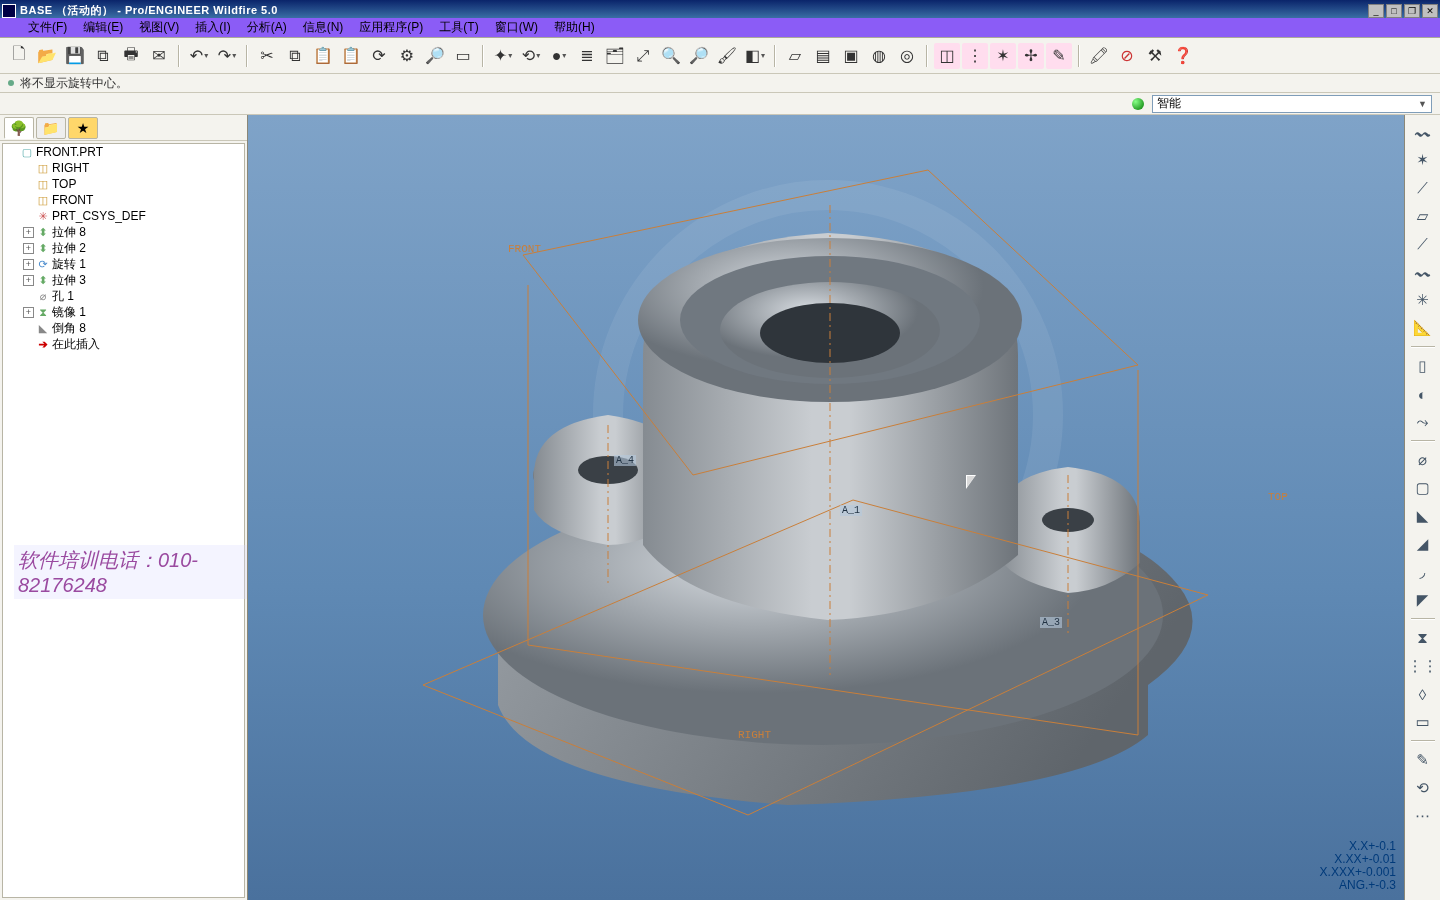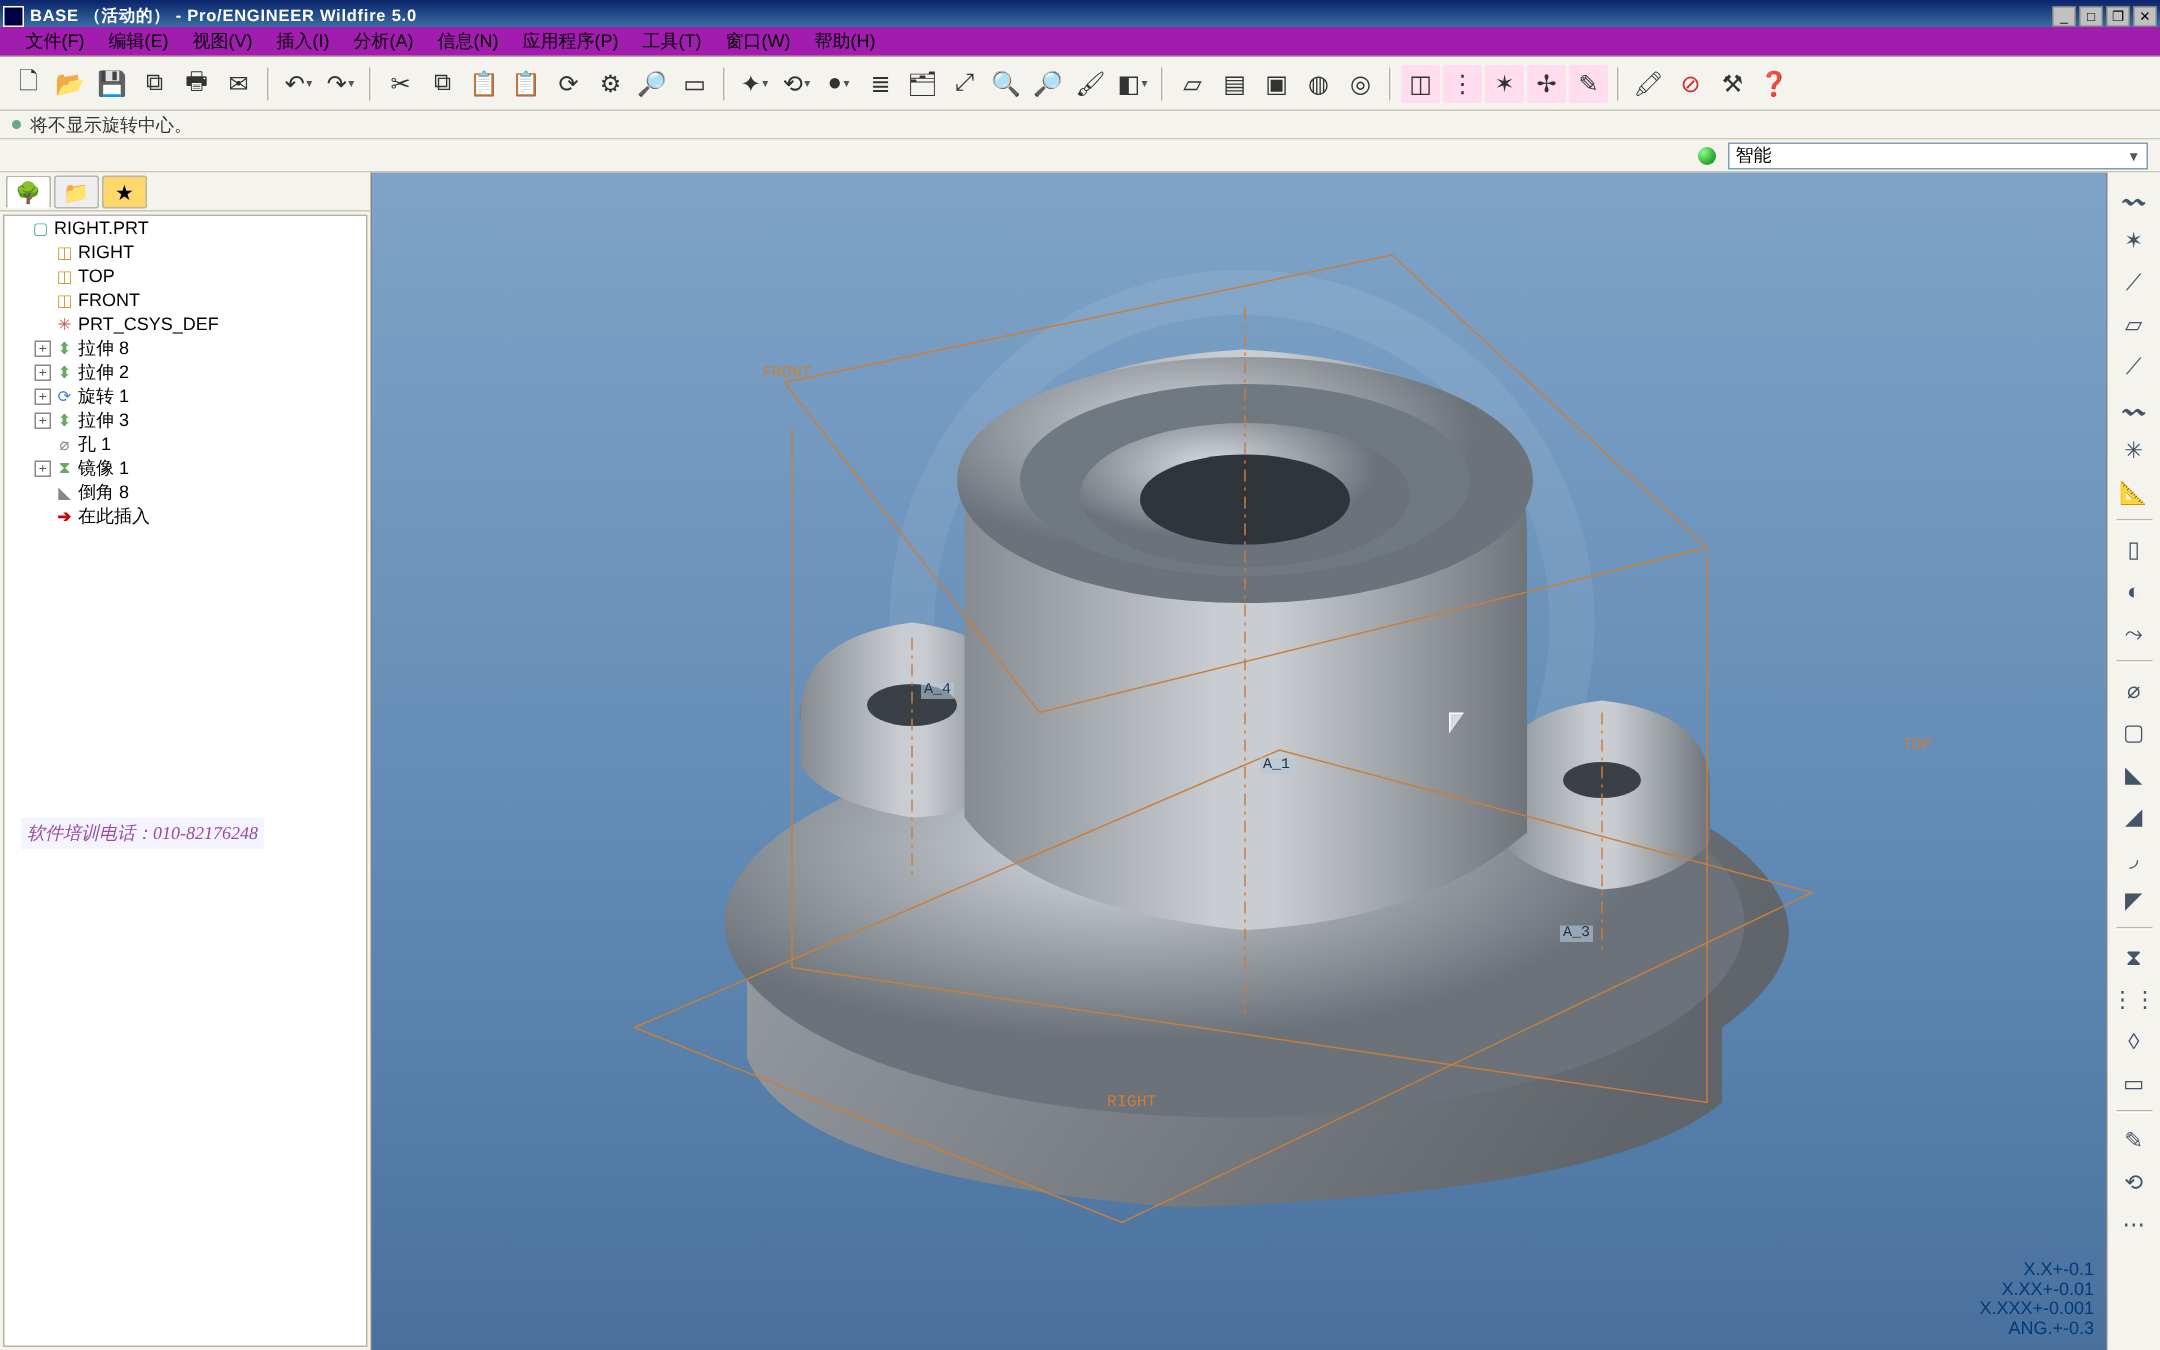--- a/index.html
+++ b/index.html
@@ -5,21 +5,21 @@
 * { box-sizing: border-box; margin: 0; padding: 0; font-family: "SimSun", "Microsoft YaHei", Arial, sans-serif; font-size: 12px; }
 html, body { width: 1440px; height: 900px; overflow: hidden; background: #e4e2d8; }
 
 
 .titlebar { height: 18px; background: linear-gradient(#0a246a,#3a6ea5); color: #fff; display: flex; align-items: flex-end; padding: 0 2px; }
 .titlebar .ico { width: 14px; height: 14px; background: #004; border: 1px solid #fff; margin-right: 4px; }
 .titlebar .txt { flex: 1; font-weight: bold; font-size: 11px; letter-spacing: .5px; }
 .winbtn { width: 16px; height: 14px; background: #c0c0c0; border: 1px solid #808080; margin-left: 2px; color:#000; display:flex;align-items:center;justify-content:center;font-size:9px;line-height:1;font-family:Arial; }
 
 
-.menubar { height: 20px; background: #a21caf; border-bottom: 1px solid #aca899; display: flex; align-items: center; padding: 0 9px; }
+.menubar { height: 20px; background: #8b5cf6; border-bottom: 1px solid #aca899; display: flex; align-items: center; padding: 0 20px; }
 .menuitem { padding: 0 8px; height: 100%; display: flex; align-items: center; cursor: default; font-size:12px; }
 
 
 .toolrow { height: 36px; background: #f4f3ee; border-bottom: 1px solid #cac7b8; display: flex; align-items: center; padding: 0 6px; gap:2px;}
 .tbtn { width: 26px; height: 26px; display:flex; align-items:center; justify-content:center; border:1px solid transparent; border-radius:2px; font-size:16px; color:#333; }
 .tsep { width: 2px; height: 22px; border-left:1px solid #b8b5a5; border-right:1px solid #fff; margin:0 4px; }
 .tbtn.drop::after{content:"▾";font-size:8px;margin-left:1px;color:#555;}
 
 
 .msgbar { height: 19px; background:#f4f3ee; border-bottom:1px solid #cac7b8; padding:0 8px; display:flex; align-items:center; color:#333; font-size:12px;}
@@ -51,21 +51,21 @@
 .nic.part{color:#5aa;}
 .nic.datum{color:#c93;}
 .nic.csys{color:#c55;}
 .nic.feat{color:#6a6;}
 .nic.rev{color:#48c;}
 .nic.hole{color:#888;}
 .nic.mir{color:#6a6;}
 .nic.cham{color:#888;}
 .nic.ins{color:#c00;font-weight:bold;}
 
-.watermark{position:absolute;left:14px;top:430px;color:#9a4aa0;font-style:italic;font-size:12px;font-family:Liberation Serif, serif;background:rgba(220,220,255,.3);padding:2px 4px;}
+.watermark{position:absolute;left:14px;top:430px;color:#9a4aa0;font-style:italic;font-size:20px;font-family:Liberation Sans, sans-serif;background:rgba(220,220,255,.3);padding:2px 4px;}
 
 
 .gfx{flex:1;position:relative;background:linear-gradient(#7fa3c8 0%, #5f89b4 60%, #4a719d 100%);overflow:hidden;}
 .gfx svg{position:absolute;left:0;top:0;}
 .dplabel{position:absolute;color:#c97f3a;font-family:"Courier New",monospace;font-size:11px;}
 .axislabel{position:absolute;background:rgba(180,200,220,.6);color:#234;font-size:10px;padding:0 2px;font-family:"Courier New",monospace;}
 .cursor{position:absolute;width:16px;height:20px;}
 .cursor::before{content:"";position:absolute;left:0;top:0;border-left:10px solid #fff;border-top:0;border-bottom:14px solid transparent;}
 .cursor::after{content:"";position:absolute;left:1px;top:1px;border-left:8px solid #000;border-bottom:11px solid transparent;opacity:.15;}
 .precbox{position:absolute;right:8px;bottom:8px;text-align:right;color:#003a7a;font-family:"Courier New",monospace;font-size:11px;line-height:13px;}
@@ -168,21 +168,21 @@
     <div class="lp-tabs">
       <div class="lp-tab active">🌳</div>
       <div class="lp-tab">📁</div>
       <div class="lp-tab star">★</div>
     </div>
     <div class="tree" id="tree">
         <div class="tn">
           <span class="sp" style="width: 4px;"></span>
           <span class="exp blank"></span>
           <span class="nic part">▢</span>
-          <span>RIGHT.PRT</span>
+          <span>FRONT.PRT</span>
         </div>
         <div class="tn">
           <span class="sp" style="width: 20px;"></span>
           <span class="exp blank"></span>
           <span class="nic datum">◫</span>
           <span>RIGHT</span>
         </div>
         <div class="tn">
           <span class="sp" style="width: 20px;"></span>
           <span class="exp blank"></span>

